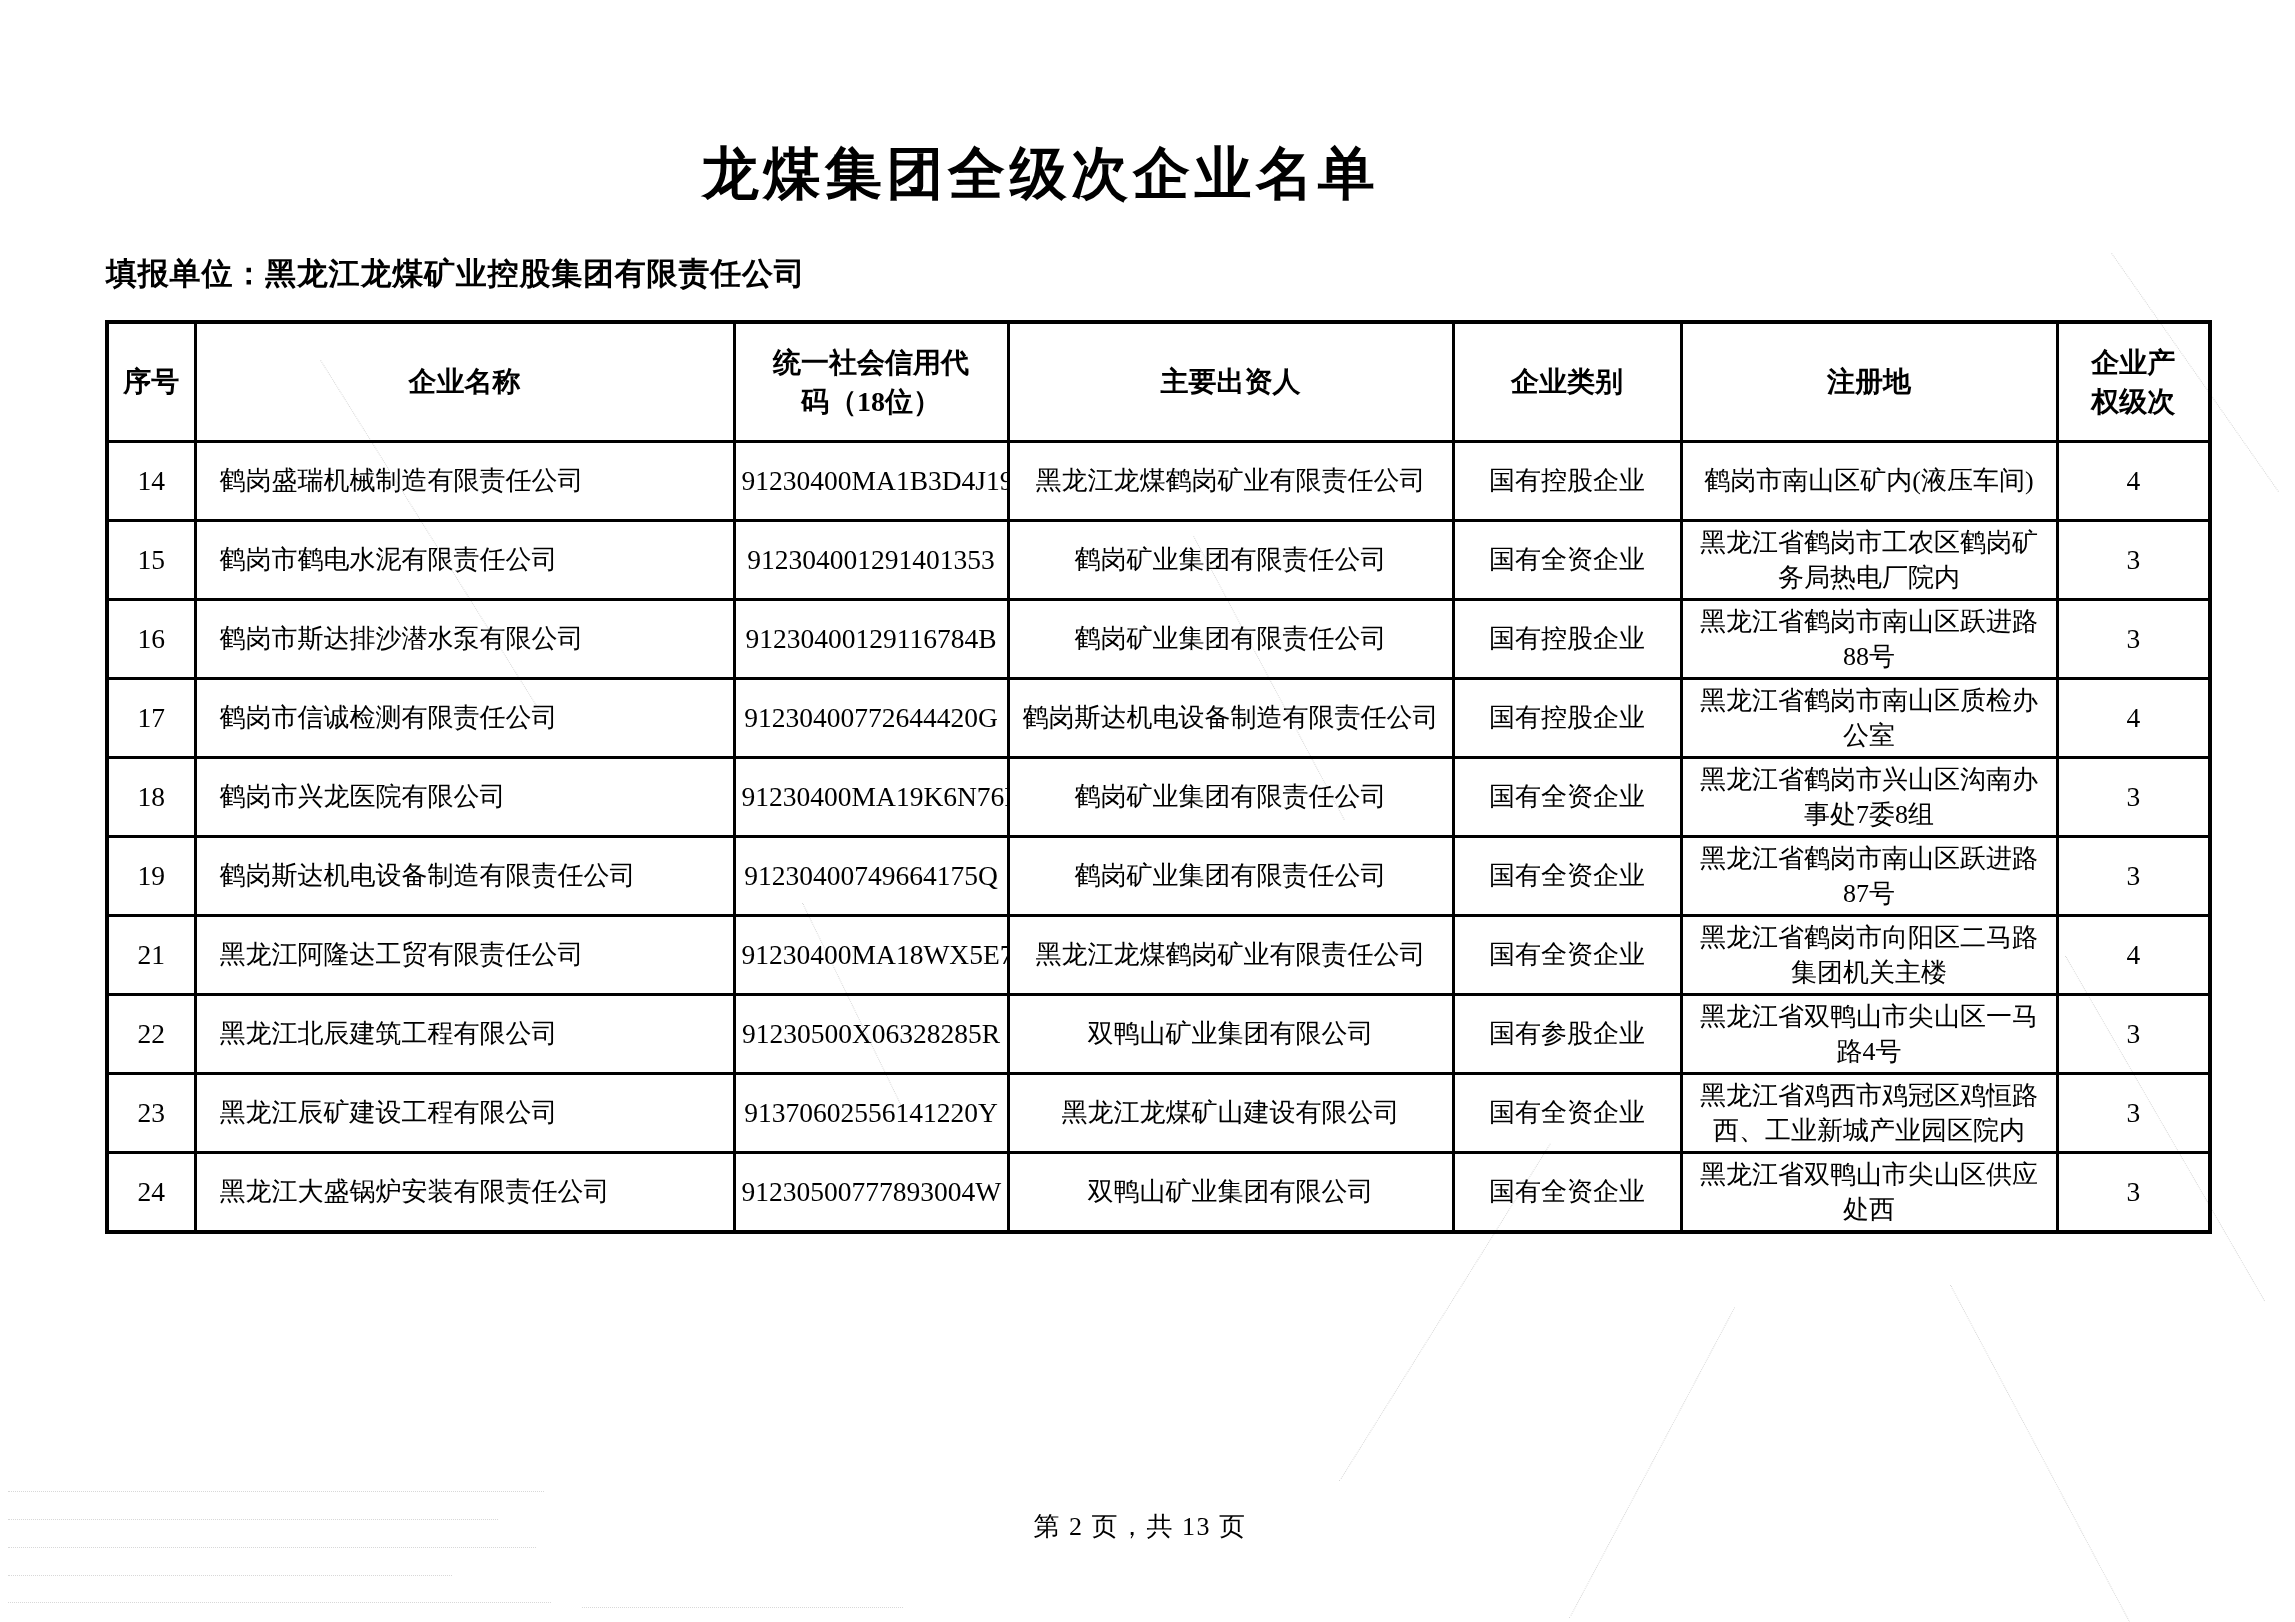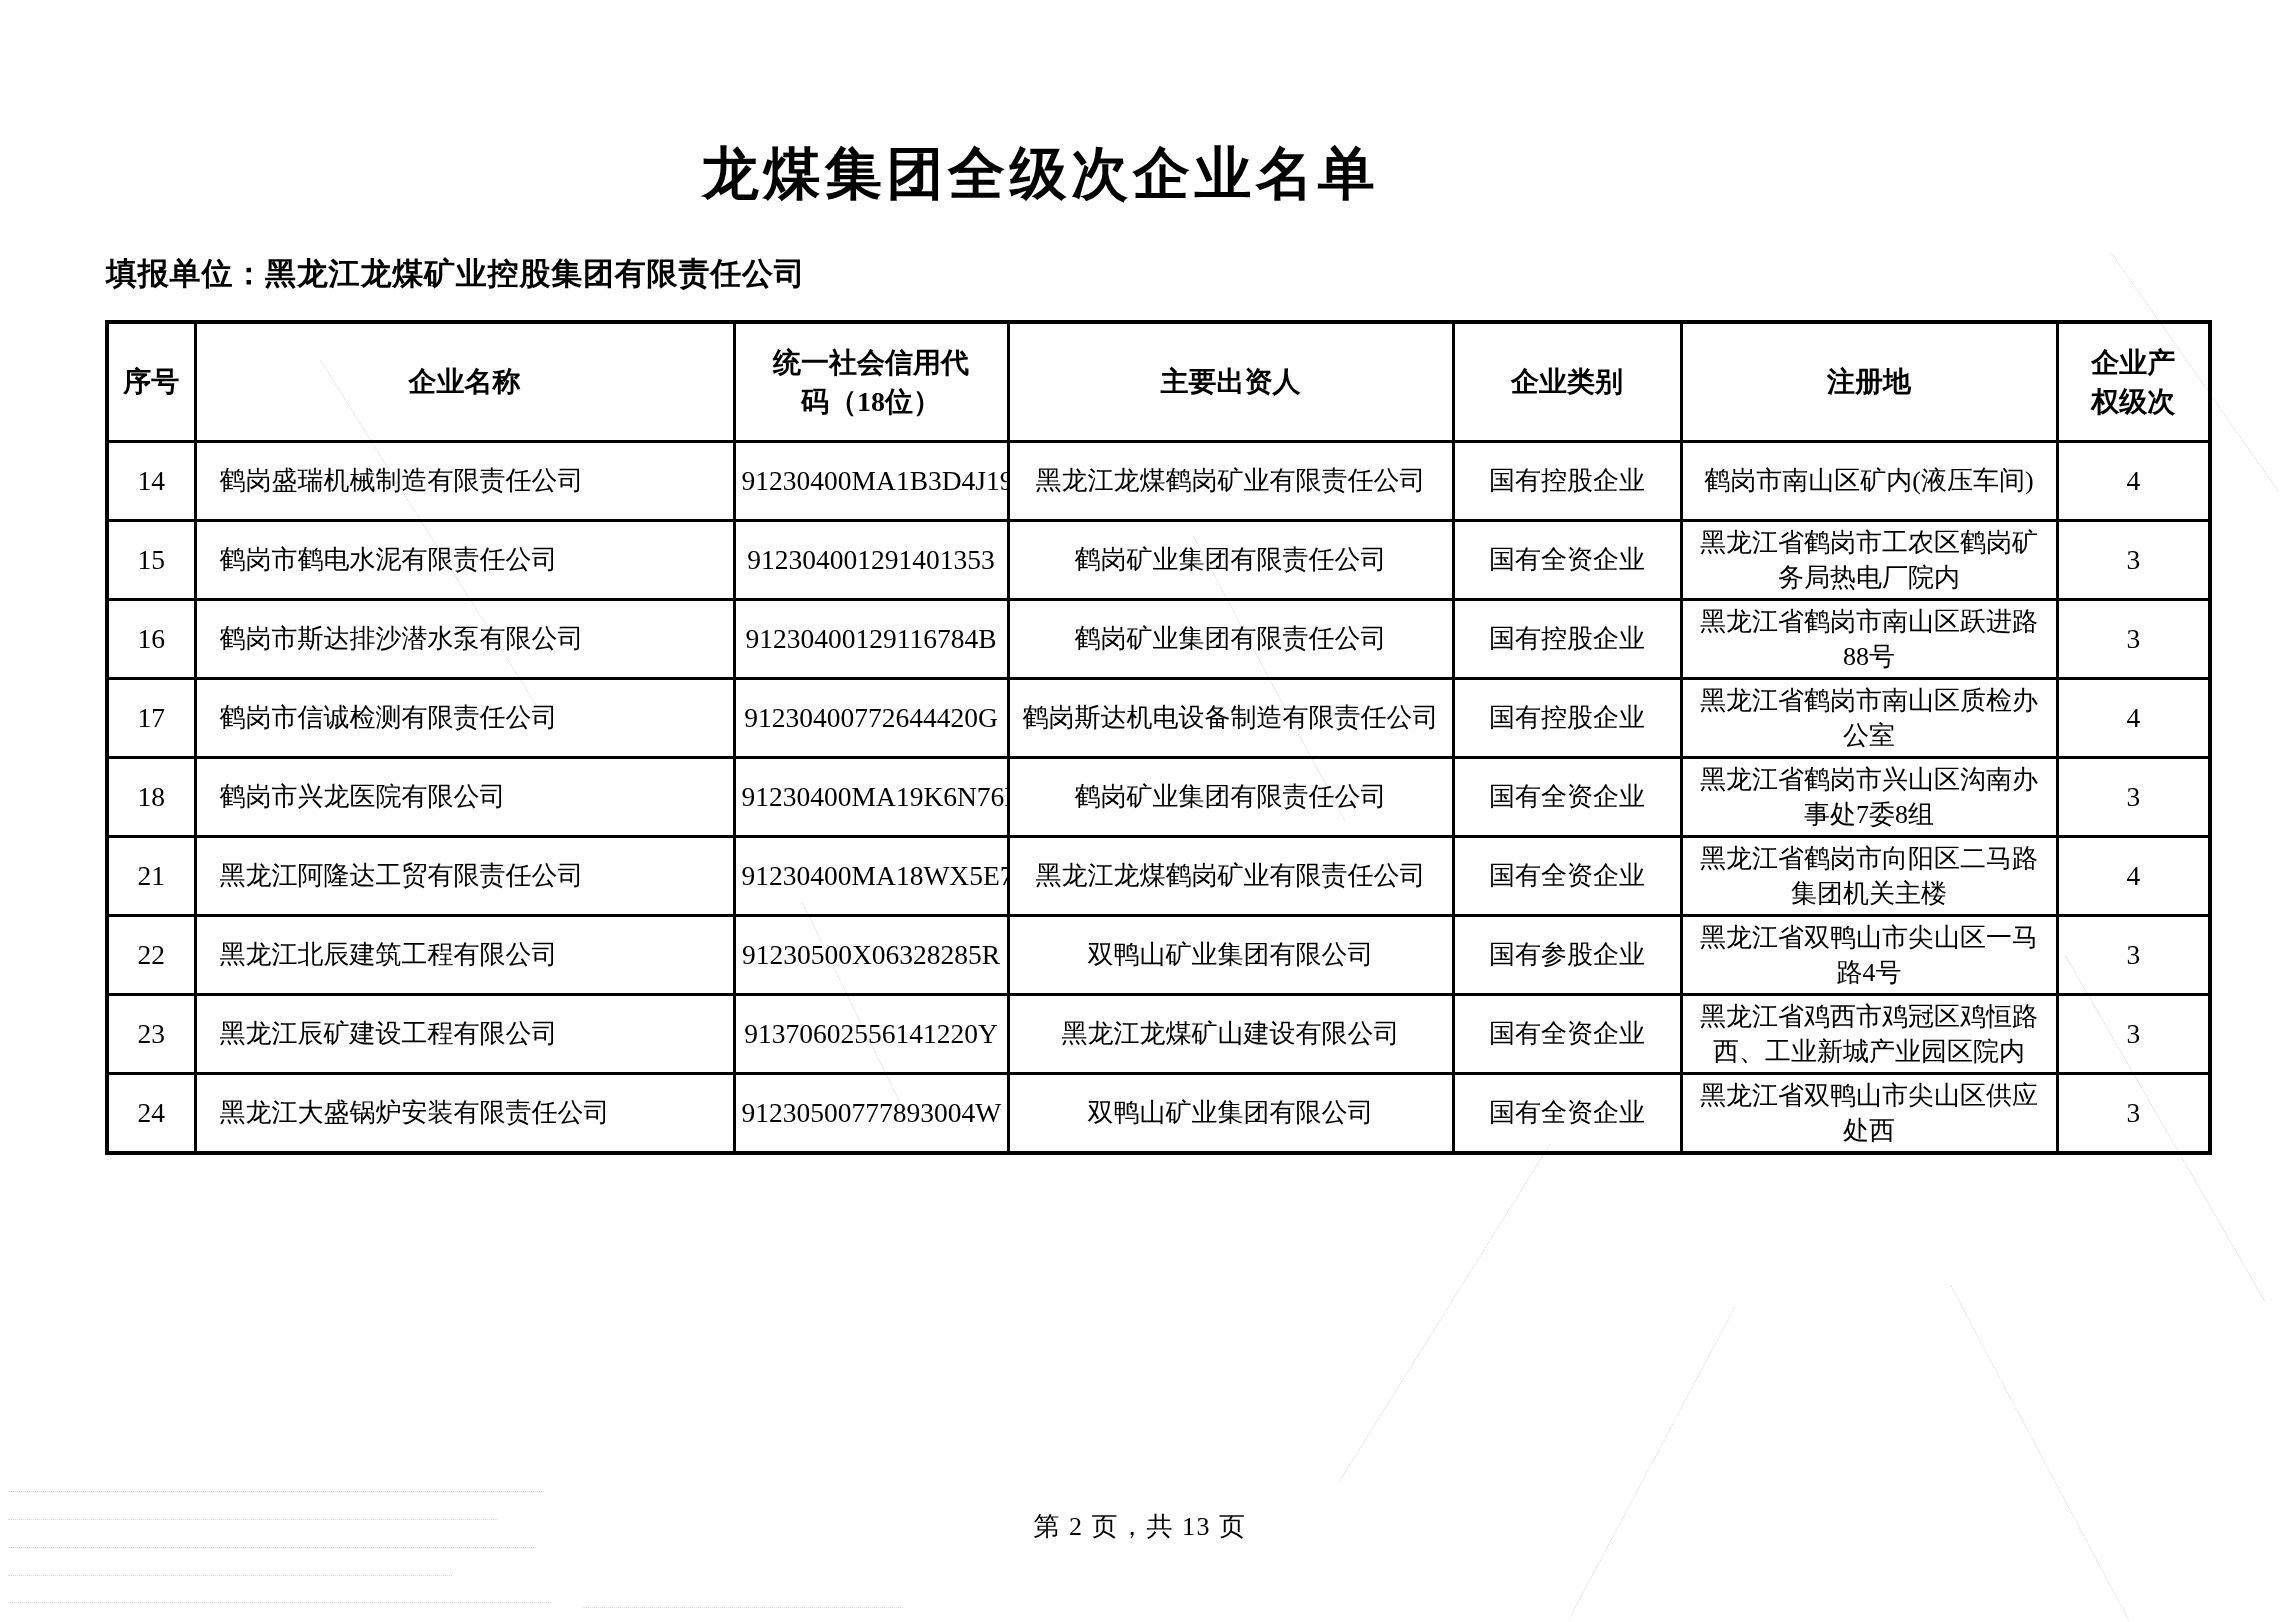--- a/index.html
+++ b/index.html
@@ -148,20 +148,30 @@
         <td class="col-seq">18</td>
         <td class="col-name">鹤岗市兴龙医院有限公司</td>
         <td class="col-code">91230400MA19K6N76P</td>
         <td class="col-investor">鹤岗矿业集团有限责任公司</td>
         <td class="col-category">国有全资企业</td>
         <td class="col-address">黑龙江省鹤岗市兴山区沟南办
 事处7委8组</td>
         <td class="col-level">3</td>
       </tr>
       <tr>
+        <td class="col-seq">19</td>
+        <td class="col-name">鹤岗斯达机电设备制造有限责任公司</td>
+        <td class="col-code">91230400749664175Q</td>
+        <td class="col-investor">鹤岗矿业集团有限责任公司</td>
+        <td class="col-category">国有全资企业</td>
+        <td class="col-address">黑龙江省鹤岗市南山区跃进路
+87号</td>
+        <td class="col-level">3</td>
+      </tr>
+      <tr>
         <td class="col-seq">21</td>
         <td class="col-name">黑龙江阿隆达工贸有限责任公司</td>
         <td class="col-code">91230400MA18WX5E7T</td>
         <td class="col-investor">黑龙江龙煤鹤岗矿业有限责任公司</td>
         <td class="col-category">国有全资企业</td>
         <td class="col-address">黑龙江省鹤岗市向阳区二马路
 集团机关主楼</td>
         <td class="col-level">4</td>
       </tr>
       <tr>

